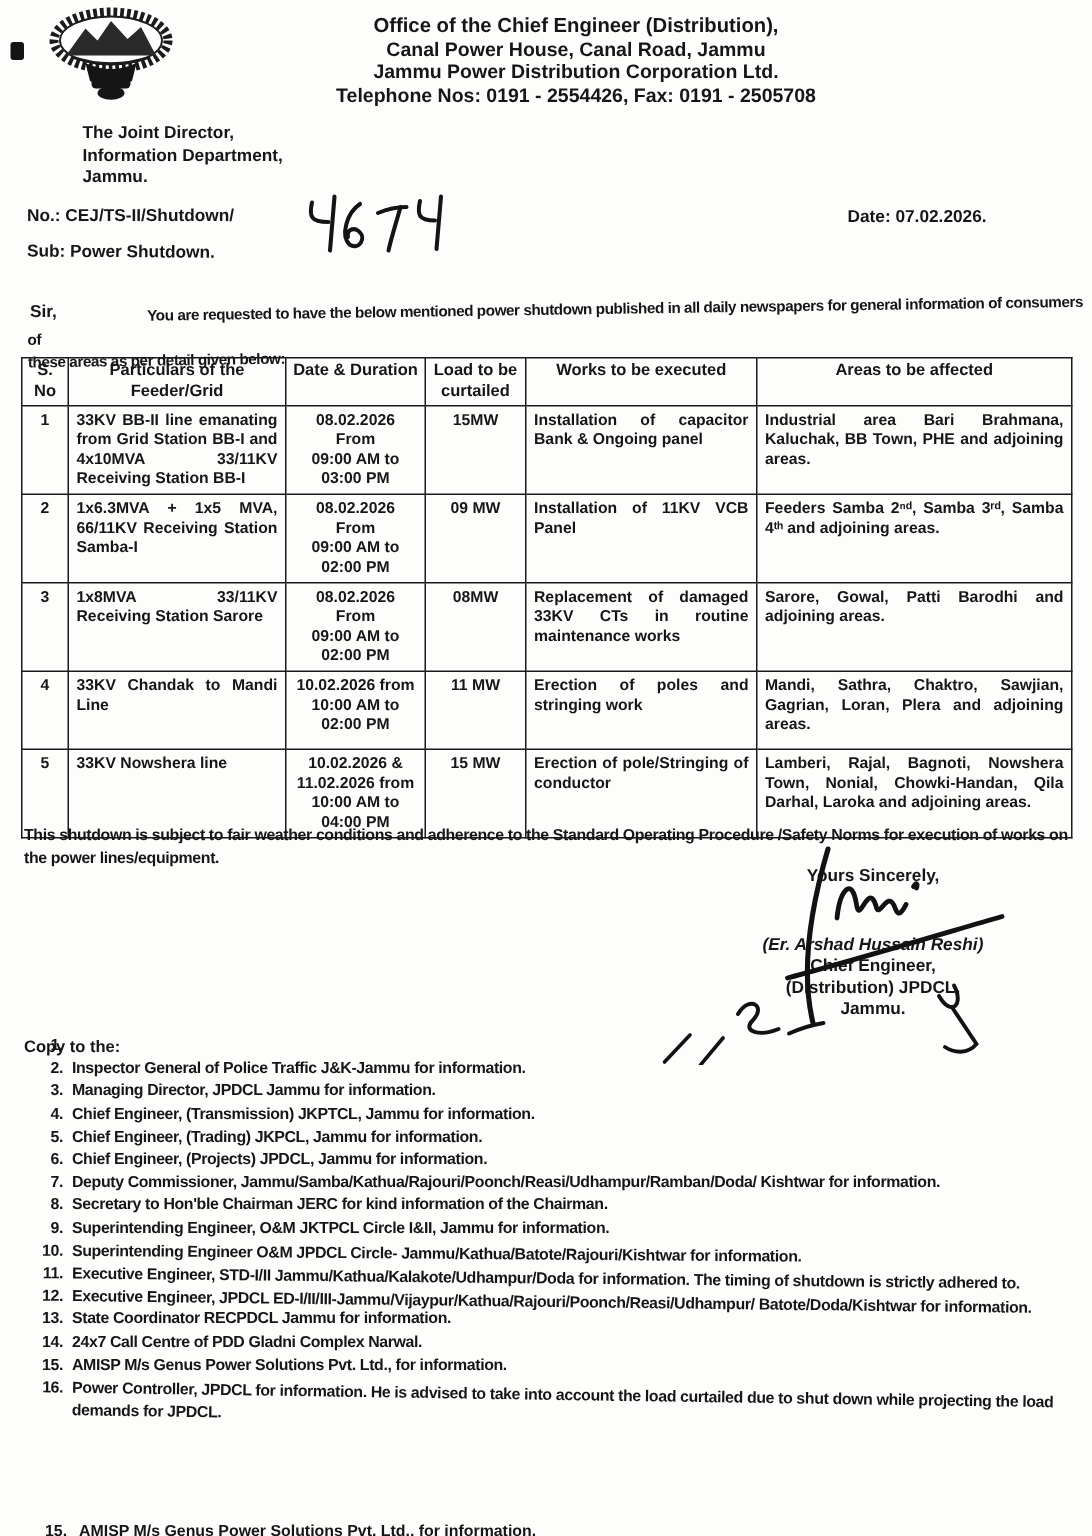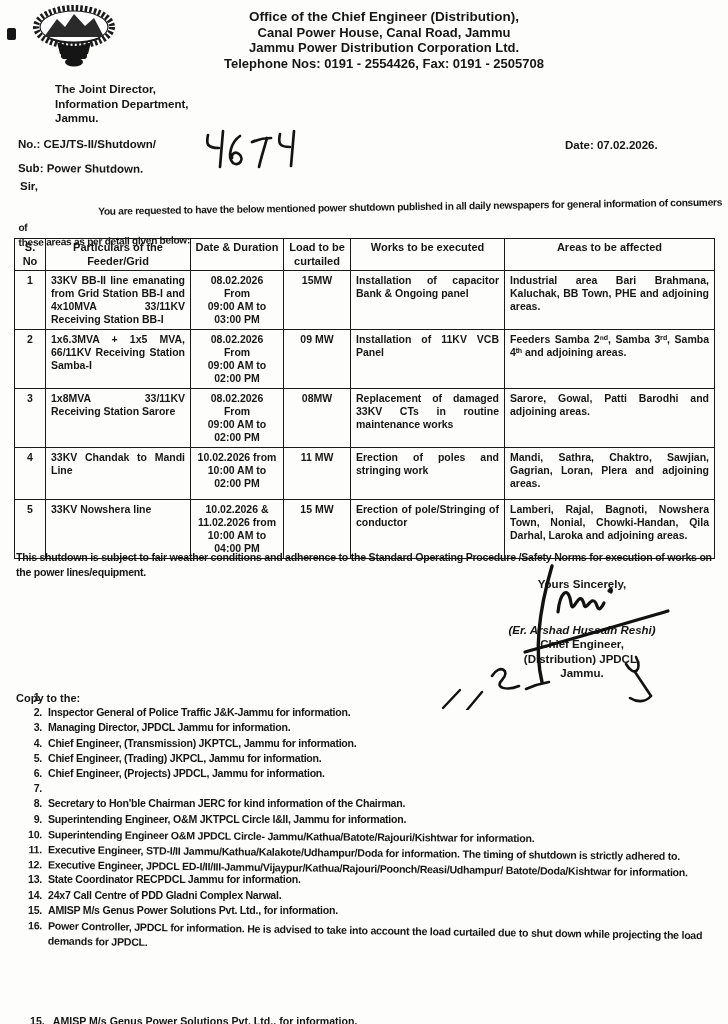--- a/index.html
+++ b/index.html
@@ -9,21 +9,21 @@
   
   .header-center{top:9px;left:0;width:100%;text-align:center;font-size:13px;line-height:15.5px;padding-left:20px;}
   .header-center .l1{font-size:13.5px;}
   .scan-mark{top:28px;left:7px;width:9px;height:12px;background:#141414;border-radius:2px;}
   .logo{top:4px;left:28px;}
   
   .addressee{top:82px;left:18px;font-size:11.5px;line-height:14.5px;margin-left:37px;}
   .no-line{top:138px;left:18px;font-size:11.5px;}
   .date-line{top:139px;left:565px;font-size:11.5px;}
   .subject{top:162px;left:18px;font-size:11.5px;transform:rotate(0.4deg);transform-origin:left top;}
-  .salutation{top:180px;left:20px;font-size:11.5px;}
+  .salutation{top:202px;left:20px;font-size:11.5px;}
   .intro{top:205px;left:18px;width:708px;font-size:10.2px;letter-spacing:-0.3px;line-height:15px;
          white-space:pre-line;text-indent:80px;transform:rotate(-0.85deg);transform-origin:left top;}
   
   table.shutdown{position:absolute;top:238px;left:14px;width:700px;border-collapse:collapse;
                  font-size:10.5px;line-height:13px;table-layout:fixed;}
   table.shutdown th,table.shutdown td{border:1.6px solid #1a1a1a;padding:3px 5px;vertical-align:top;}
   table.shutdown th{text-align:center;font-size:11px;line-height:13.5px;white-space:pre-line;padding:2px 3px;}
   td.c{text-align:center;white-space:pre-line;}
   td.j{text-align:justify;}
   
@@ -222,20 +222,21 @@
     <div class="copy-item">
         <span class="n">5.</span>
         <span class="t">Chief Engineer, (Trading) JKPCL, Jammu for information.</span>
       </div>
     <div class="copy-item">
         <span class="n">6.</span>
         <span class="t">Chief Engineer, (Projects) JPDCL, Jammu for information.</span>
       </div>
     <div class="copy-item">
         <span class="n">7.</span>
+        <span class="t">Deputy Commissioner, Jammu/Samba/Kathua/Rajouri/Poonch/Reasi/Udhampur/Ramban/Doda/ Kishtwar for information.</span>
       </div>
     <div class="copy-item">
         <span class="n">8.</span>
         <span class="t">Secretary to Hon'ble Chairman JERC for kind information of the Chairman.</span>
       </div>
     <div class="copy-item">
         <span class="n">9.</span>
         <span class="t">Superintending Engineer, O&amp;M JKTPCL Circle I&amp;II, Jammu for information.</span>
       </div>
     <div class="copy-item">

